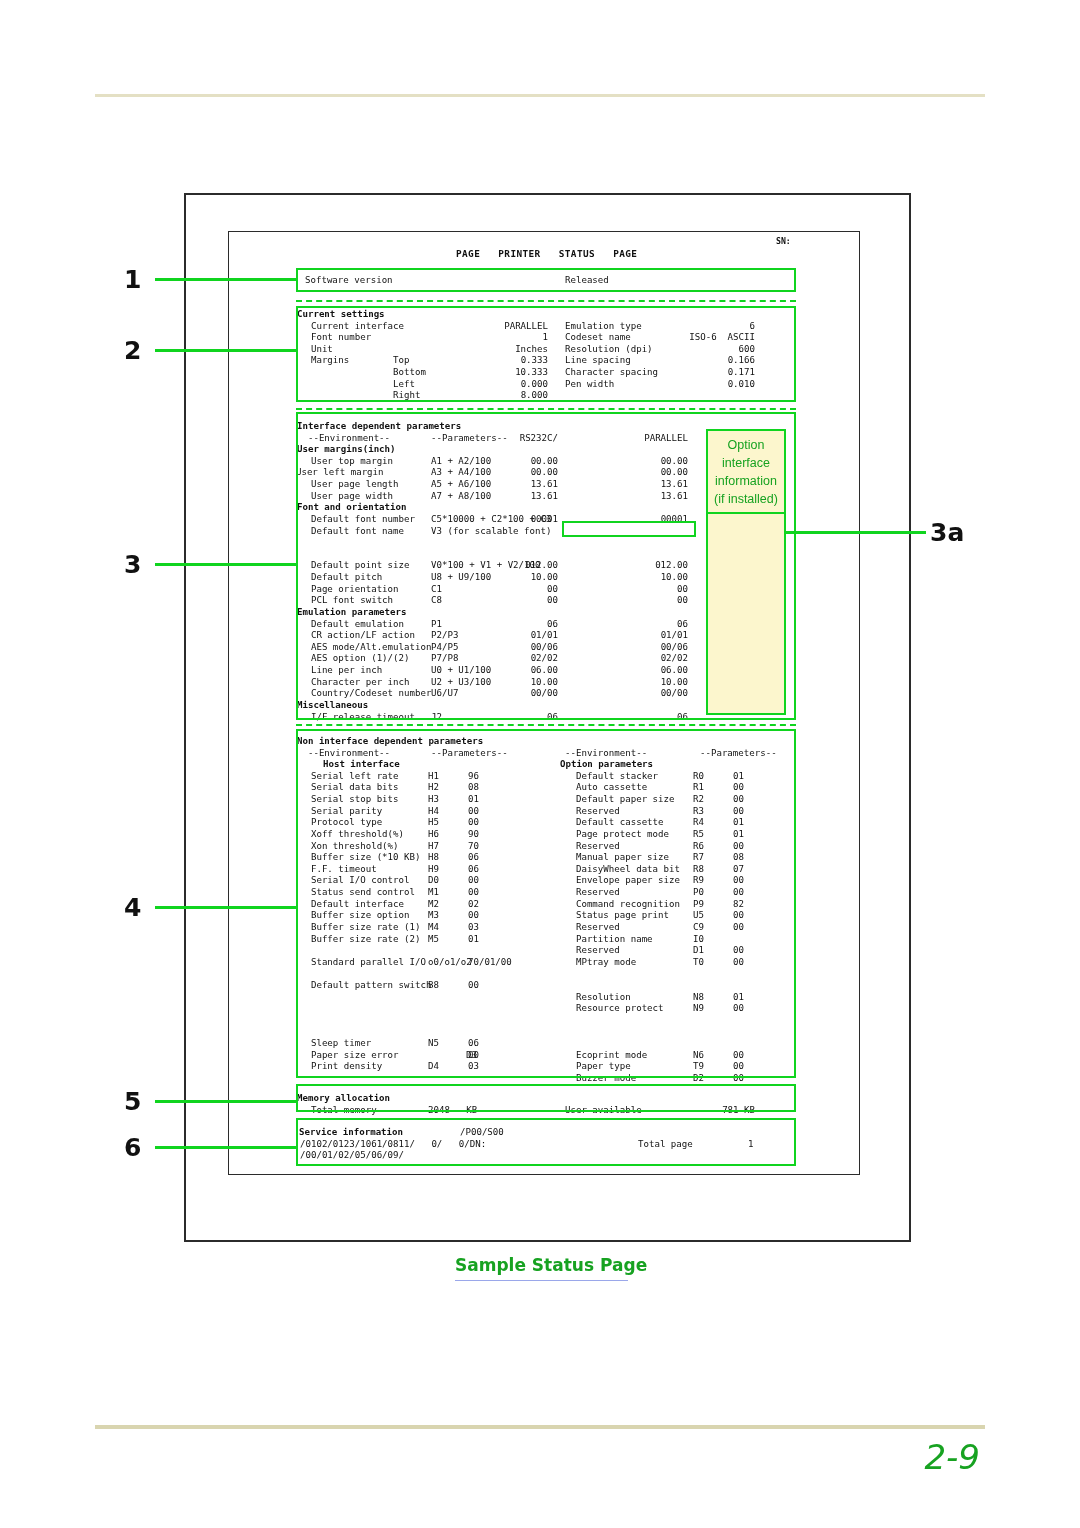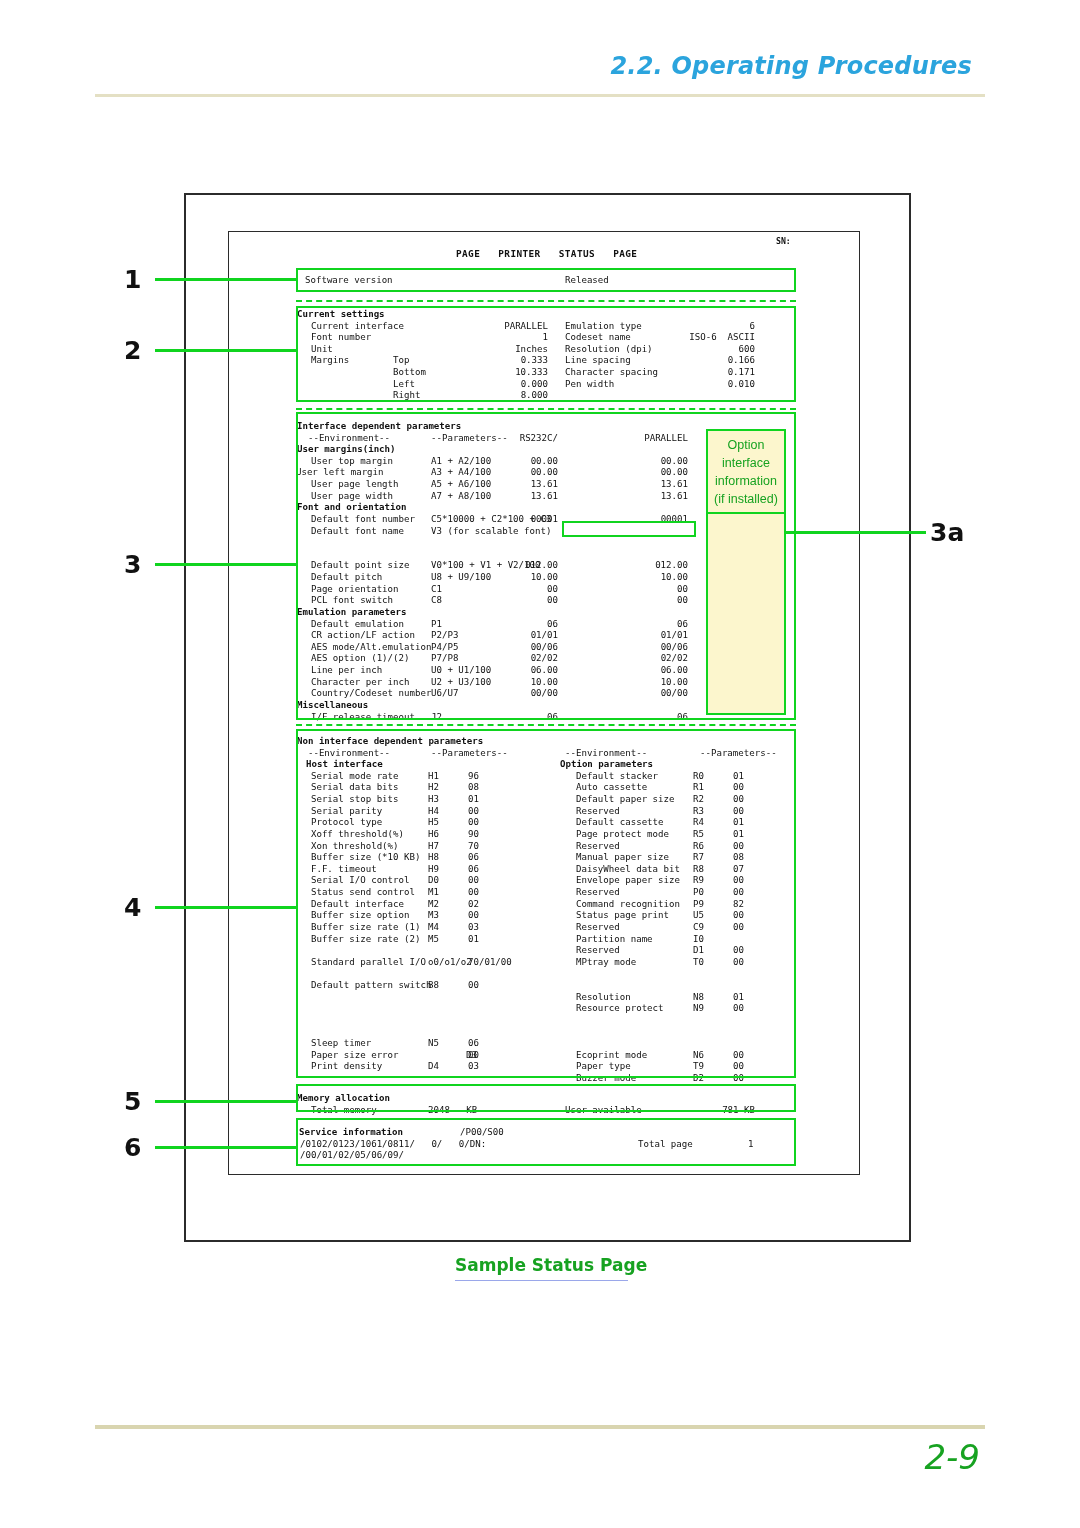--- a/index.html
+++ b/index.html
@@ -56,21 +56,20 @@
   #caption{position:absolute;left:455px;top:1255px;
       font-family:"DejaVu Sans",sans-serif;font-weight:700;font-size:17px;
       color:#17a221;white-space:nowrap;}
   #caption-underline{position:absolute;left:455px;top:1280px;width:173px;height:1px;
       background:#9aa7ea;}
 </style>
 </head>
 <body>
 
 <div id="page-header">
-  <div id="header-title">2.2.  Operating Procedures</div>
   <div id="header-rule"></div>
 </div>
 
 <div id="outer-frame"></div>
 <div id="inner-frame"></div>
 
 <div id="status-page">
   <div id="sp-sn">SN:</div>
   <div id="sp-title">PAGE   PRINTER   STATUS   PAGE</div>
 <div class="sp-row" style="left: 77px; top: 44px;">Software version</div>
@@ -179,23 +178,23 @@
     <div class="sp-row sp-b" style="left: 69px; top: 468.88px;">Miscellaneous</div>
     <div class="sp-row" style="left: 72px; top: 480.5px;">  I/F release timeout</div>
     <div class="sp-row" style="left: 203px; top: 480.5px;">J2</div>
     <div class="sp-row" style="left: 319.05px; top: 480.5px;">06</div>
     <div class="sp-row" style="left: 449.05px; top: 480.5px;">06</div>
     <div class="sp-row sp-b" style="left: 69px; top: 505px;">Non interface dependent parameters</div>
     <div class="sp-row" style="left: 69px; top: 516.62px;">  --Environment--</div>
     <div class="sp-row" style="left: 203px; top: 516.62px;">--Parameters--</div>
     <div class="sp-row" style="left: 337px; top: 516.62px;">--Environment--</div>
     <div class="sp-row" style="left: 472px; top: 516.62px;">--Parameters--</div>
-    <div class="sp-row sp-b" style="left: 56px; top: 528.24px; padding-left: 22px;">Host interface</div>
+    <div class="sp-row sp-b" style="left: 73px; top: 528.24px; padding-left: 22px;">Host interface</div>
     <div class="sp-row sp-b" style="left: 332px; top: 528.24px;">Option parameters</div>
-    <div class="sp-row" style="left: 72px; top: 539.86px;">  Serial mode rate</div>
+    <div class="sp-row" style="left: 72px; top: 539.86px;">  Serial left rate</div>
     <div class="sp-row" style="left: 200px; top: 539.86px;">H1</div>
     <div class="sp-row" style="left: 240px; top: 539.86px;">96</div>
     <div class="sp-row" style="left: 72px; top: 551.48px;">  Serial data bits</div>
     <div class="sp-row" style="left: 200px; top: 551.48px;">H2</div>
     <div class="sp-row" style="left: 240px; top: 551.48px;">08</div>
     <div class="sp-row" style="left: 72px; top: 563.1px;">  Serial stop bits</div>
     <div class="sp-row" style="left: 200px; top: 563.1px;">H3</div>
     <div class="sp-row" style="left: 240px; top: 563.1px;">01</div>
     <div class="sp-row" style="left: 72px; top: 574.72px;">  Serial parity</div>
     <div class="sp-row" style="left: 200px; top: 574.72px;">H4</div>

